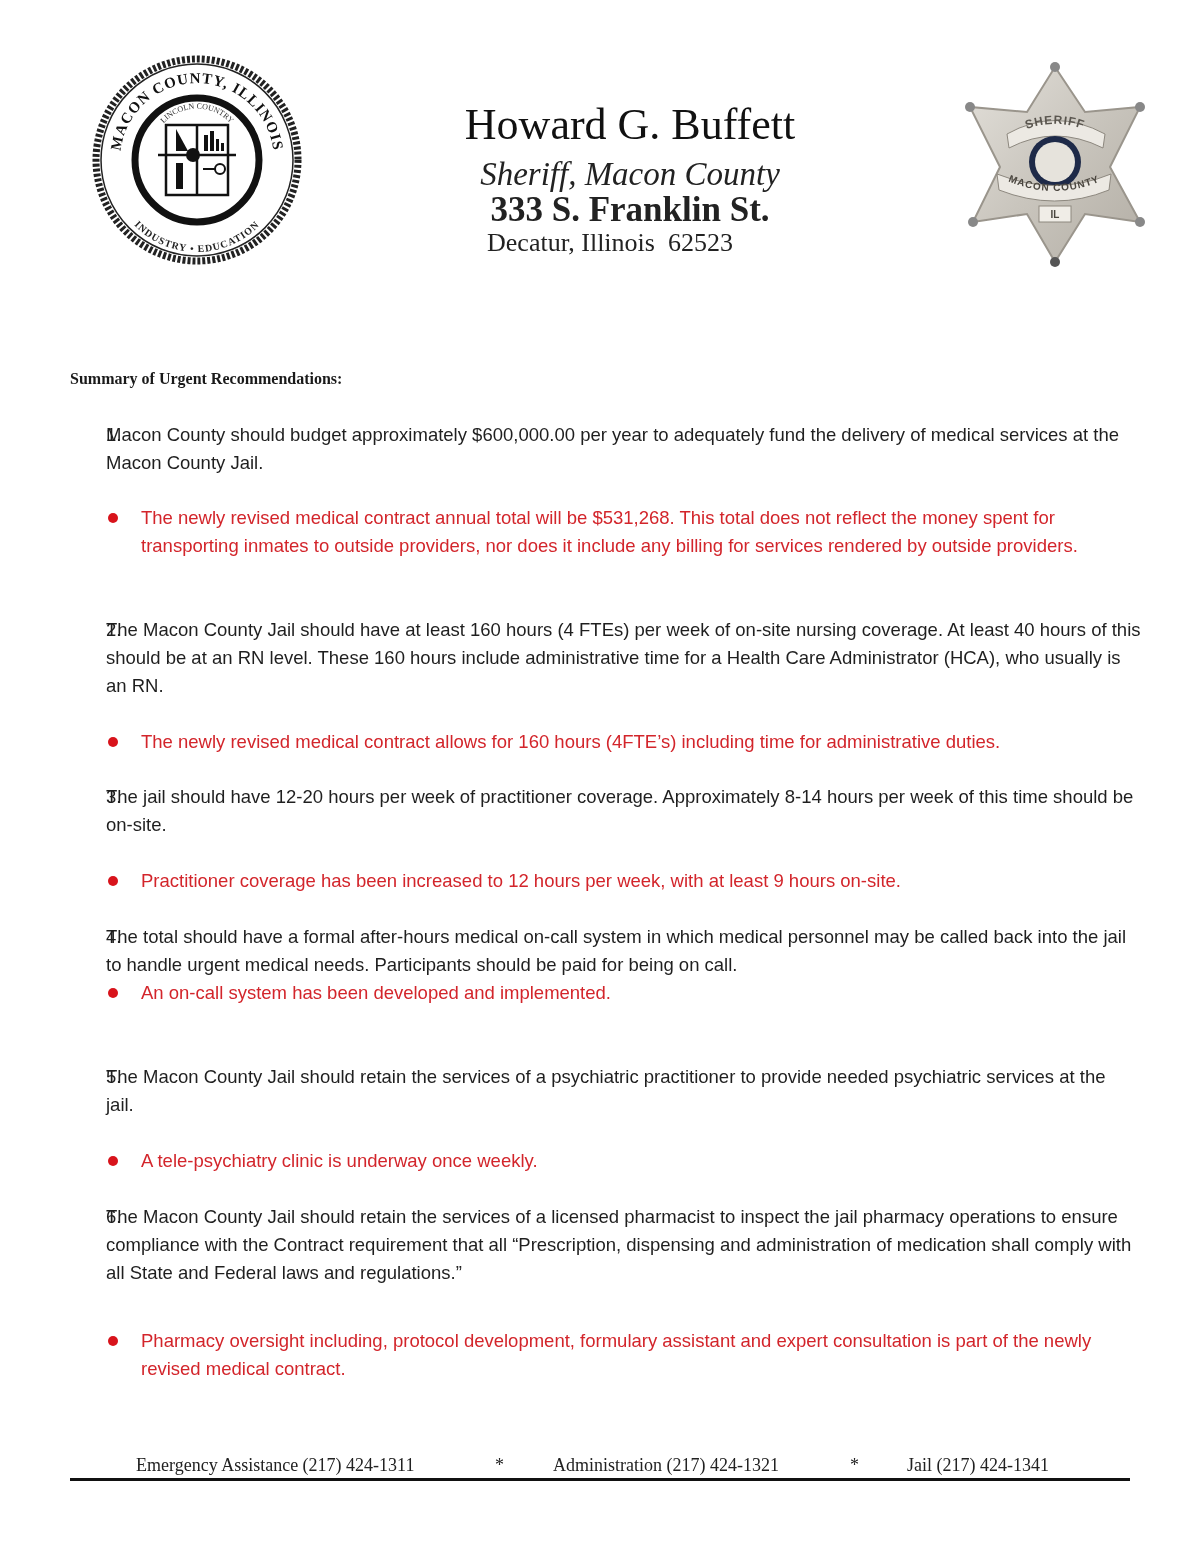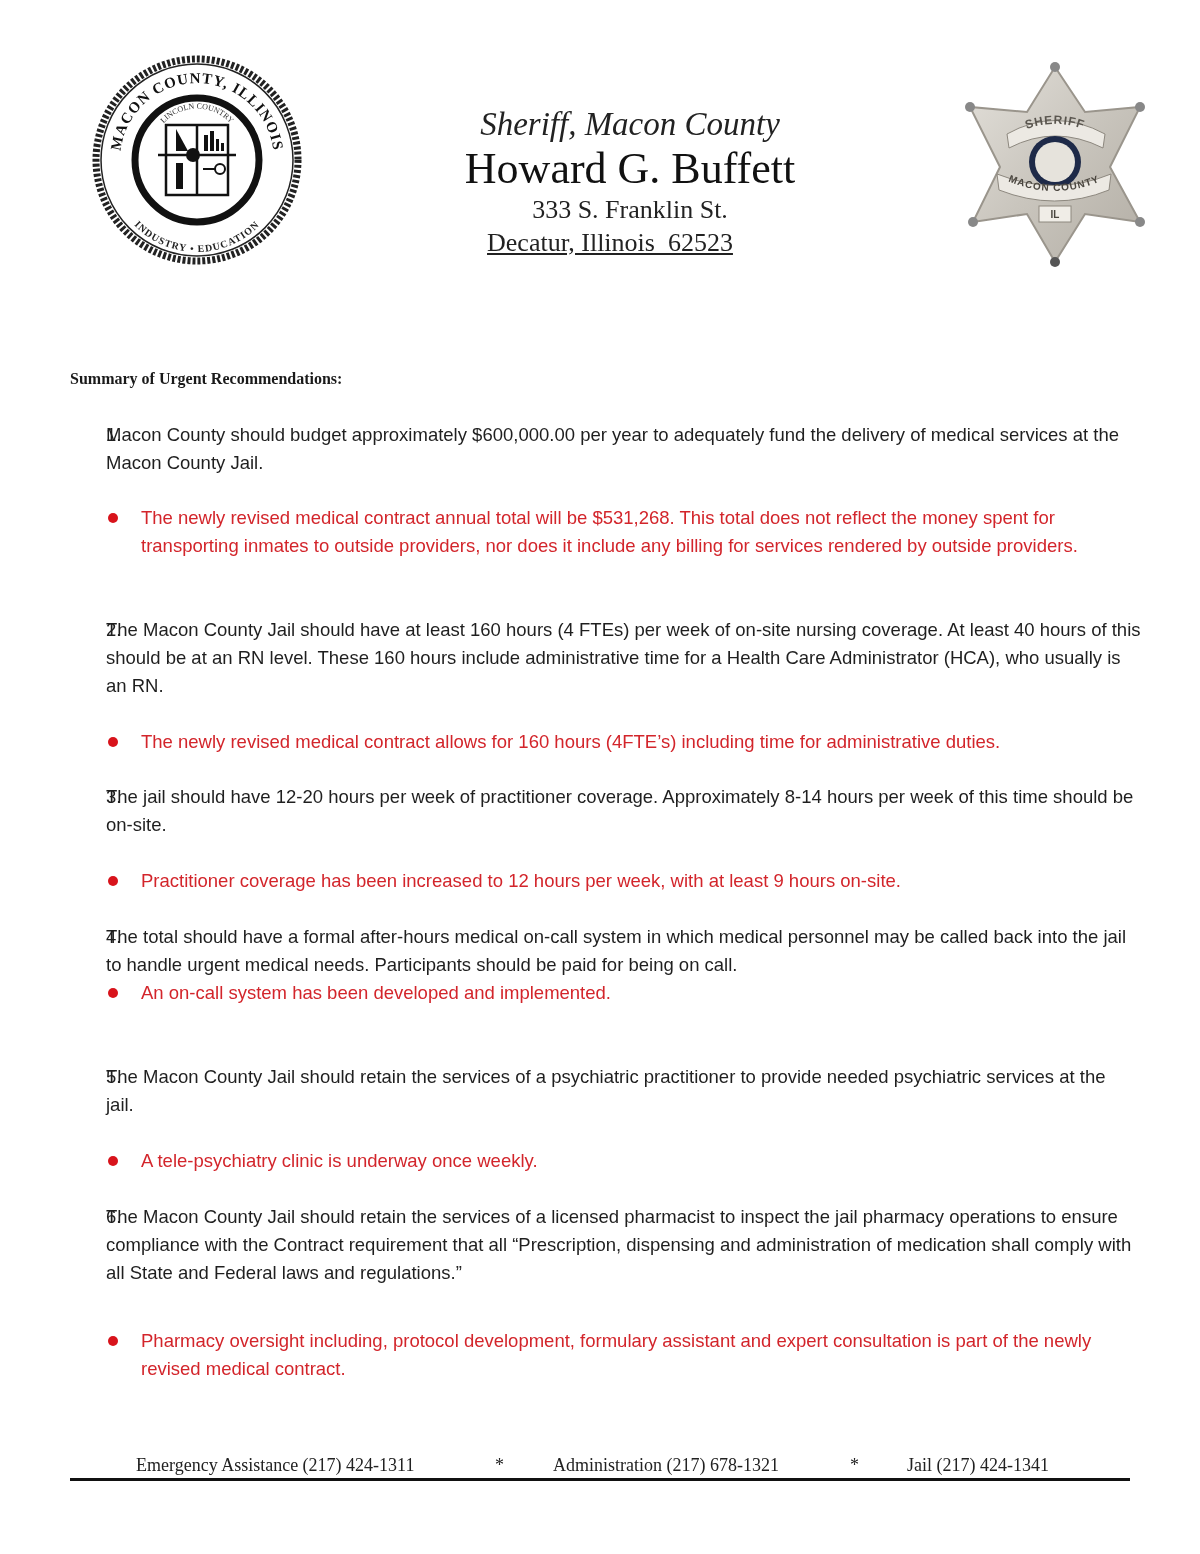--- a/index.html
+++ b/index.html
@@ -6,21 +6,21 @@
   body { width:1200px; height:1554px; position:relative; overflow:hidden; color:#1a1a1a; }
   .serif { font-family: "Liberation Serif", "DejaVu Serif", serif; }
   .sans { font-family: "Liberation Sans", "DejaVu Sans", sans-serif; }
 
   
   #seal { position:absolute; left:88px; top:55px; width:218px; height:210px; }
   #badge { position:absolute; left:945px; top:62px; width:220px; height:210px; }
   #letterhead { position:absolute; left:420px; top:100px; width:420px; text-align:center; }
   #sheriff-name { font-size:44px; line-height:50px; color:#111; margin:0; font-weight:normal; }
   #sheriff-title { font-size:33px; line-height:40px; font-style:italic; color:#222; margin-top:4px; }
-  #address-street { font-size:26px; line-height:32px; color:#222; }
+  #address-street { font-size:35px; line-height:32px; color:#222;font-weight:bold; }
   #address-city { font-size:26px; line-height:34px; color:#222; margin-left:-40px; }
 
   
   #summary-heading { position:absolute; left:70px; top:370px; font-size:16px; font-weight:bold; color:#1a1a1a; }
 
   .rec { position:absolute; left:106px; width:1030px; font-size:18.5px; line-height:28px; color:#1f1f1f; }
   .rec .num { position:absolute; left:0; top:0; width:40px; }
   .rec .txt { display:block; }
 
   .note { position:absolute; left:106px; width:1010px; font-size:18.5px; line-height:28px; color:#d3252b; }
@@ -68,24 +68,24 @@
         <rect x="133" y="88" width="3" height="8"></rect>
       <rect x="88" y="108" width="7" height="26"></rect>
       <circle cx="105" cy="100" r="7"></circle>
     </g>
     <circle cx="132" cy="114" r="5" fill="none" stroke="#111" stroke-width="2"></circle>
     <line x1="115" y1="114" x2="127" y2="114" stroke="#111" stroke-width="2"></line>
   </svg>
 </div>
 
 <div id="letterhead" class="serif">
+  <div id="sheriff-name">Howard G. Buffett</div>
   <div id="sheriff-title">Sheriff, Macon County</div>
-  <div id="sheriff-name">Howard G. Buffett</div>
   <div id="address-street">333 S. Franklin St.</div>
-  <div id="address-city" style="white-space:pre;text-decoration:underline;">Decatur, Illinois  62523</div>
+  <div id="address-city" style="white-space:pre;">Decatur, Illinois  62523</div>
 </div>
 
 <div id="badge">
   <svg width="220" height="210" viewBox="0 0 220 210">
     <defs>
       <linearGradient id="badgeGrad" x1="0" y1="0" x2="1" y2="1">
         <stop offset="0" stop-color="#e3e0da"></stop>
         <stop offset="0.5" stop-color="#c9c5bd"></stop>
         <stop offset="1" stop-color="#b3aea5"></stop>
       </linearGradient>
@@ -166,17 +166,17 @@
   <span class="txt">The Macon County Jail should retain the services of a licensed pharmacist to inspect the jail pharmacy operations to ensure compliance with the Contract requirement that all “Prescription, dispensing and administration of medication shall comply with all State and Federal laws and regulations.”</span>
 </div>
 <div class="note sans" style="top:1314px;margin-top:13px;">
   <span class="dot"></span>
   <span class="txt">Pharmacy oversight including, protocol development, formulary assistant and expert consultation is part of the newly revised medical contract.</span>
 </div>
 
 <div id="footer" class="serif">
   <span style="left:66px;text-align:center;">Emergency Assistance (217) 424-1311</span>
   <span style="left:425px;">*</span>
-  <span style="left:483px;">Administration (217) 678-1321</span>
+  <span style="left:483px;">Administration (217) 424-1321</span>
   <span style="left:780px;">*</span>
   <span style="left:837px;">Jail (217) 424-1341</span>
 </div>
 <div id="footer-rule"></div>
 
 </body></html>

